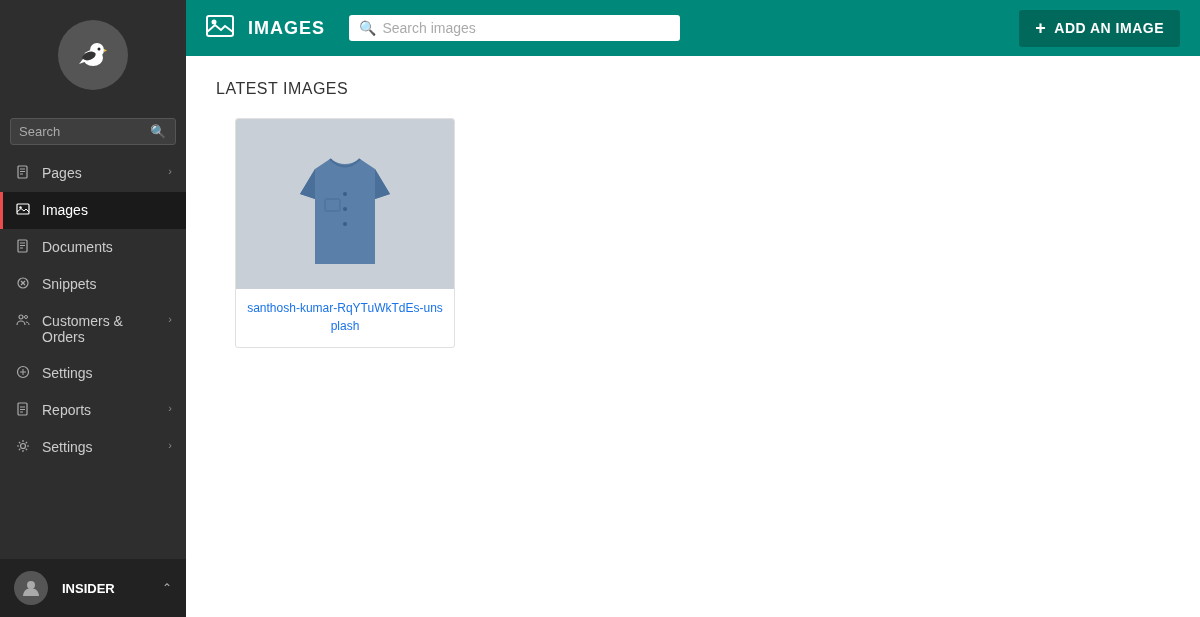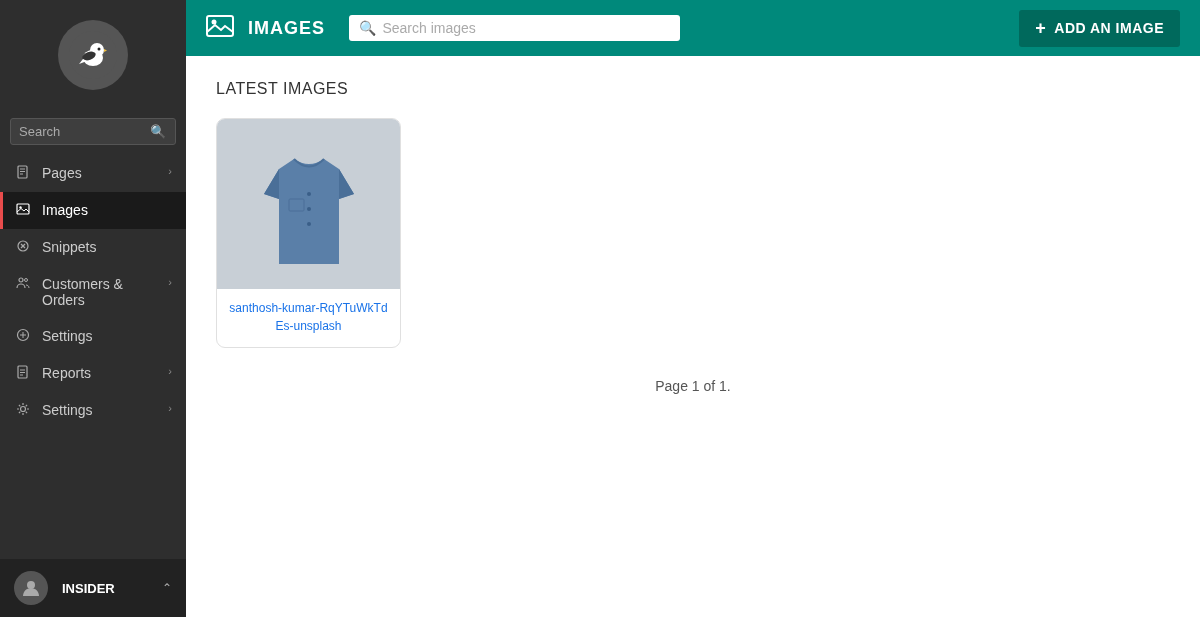--- a/index.html
+++ b/index.html
@@ -231,25 +231,26 @@
     }
 
     .images-grid {
       display: flex;
       gap: 20px;
       flex-wrap: wrap;
     }
 
     .image-card {
       border: 1px solid #e0e0e0;
-      border-radius: 9px;
-      width: 185px;
+      border-radius: 3px;
+      width: 220px;
       overflow: hidden;
       background: #fff;
       cursor: pointer;
+      margin-left: 19px;
     }
 
     .image-card-thumb {
       width: 100%;
       height: 170px;
       display: flex;
       align-items: center;
       justify-content: center;
       background: #f8f8f8;
       overflow: hidden;
@@ -324,20 +325,31 @@
     </div>
     <div class="sidebar-nav-item active">
       <span class="nav-icon">
         <svg width="14" height="14" viewBox="0 0 14 14" fill="none">
             <rect x="1" y="2" width="12" height="10" rx="1" stroke="#fff" stroke-width="1.2" fill="none"></rect>
             <circle cx="4.5" cy="5.5" r="1.2" fill="#fff"></circle>
             <polyline points="1,10 5,6.5 8,9 10,7 13,10" stroke="#fff" stroke-width="1" fill="none"></polyline>
           </svg>
       </span>
       <span class="nav-label">Images</span>
+    </div>
+    <div class="sidebar-nav-item">
+      <span class="nav-icon">
+        <svg width="14" height="14" viewBox="0 0 14 14" fill="none">
+            <rect x="2" y="1" width="9" height="12" rx="1" stroke="#aaa" stroke-width="1.2" fill="none"></rect>
+            <line x1="4" y1="4" x2="9" y2="4" stroke="#aaa" stroke-width="1"></line>
+            <line x1="4" y1="6.5" x2="9" y2="6.5" stroke="#aaa" stroke-width="1"></line>
+            <line x1="4" y1="9" x2="7" y2="9" stroke="#aaa" stroke-width="1"></line>
+          </svg>
+      </span>
+      <span class="nav-label">Documents</span>
     </div>
     <div class="sidebar-nav-item">
       <span class="nav-icon">
         <svg width="14" height="14" viewBox="0 0 14 14" fill="none">
             <circle cx="7" cy="7" r="5" stroke="#aaa" stroke-width="1.2" fill="none"></circle>
             <line x1="5" y1="5" x2="9" y2="9" stroke="#aaa" stroke-width="1.2"></line>
             <line x1="9" y1="5" x2="5" y2="9" stroke="#aaa" stroke-width="1.2"></line>
           </svg>
       </span>
       <span class="nav-label">Snippets</span>
@@ -446,15 +458,14 @@
             <rect x="30" y="60" width="15" height="12" rx="1" fill="none" stroke="#4a6f98" stroke-width="1"></rect>
           </svg>
         </div>
         <div class="image-card-label">santhosh-kumar-RqYTuWkTdEs-unsplash</div>
       </div>
 
 
 
     </div>
 
-    <div class="pagination">Page 1 of 1.</div>
   </div>
 </div>
 
 </body></html>

